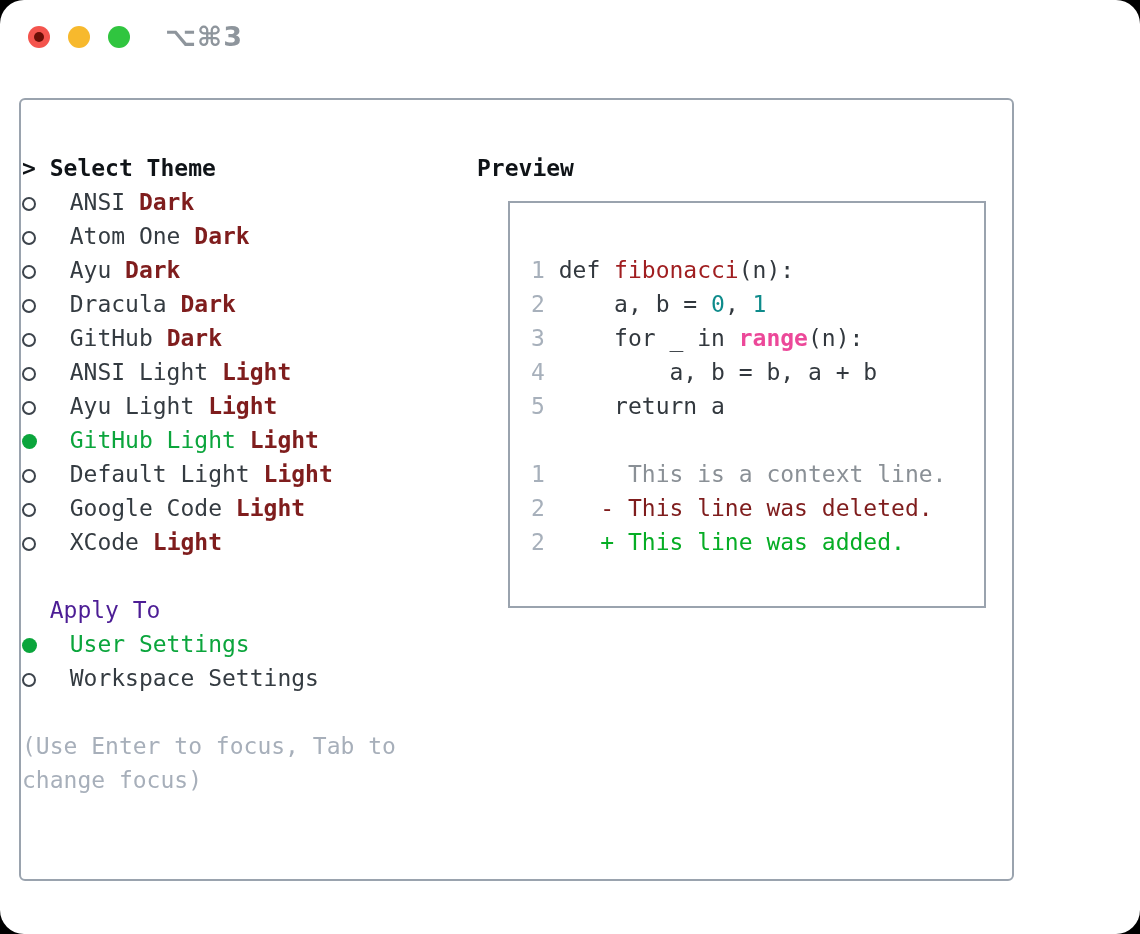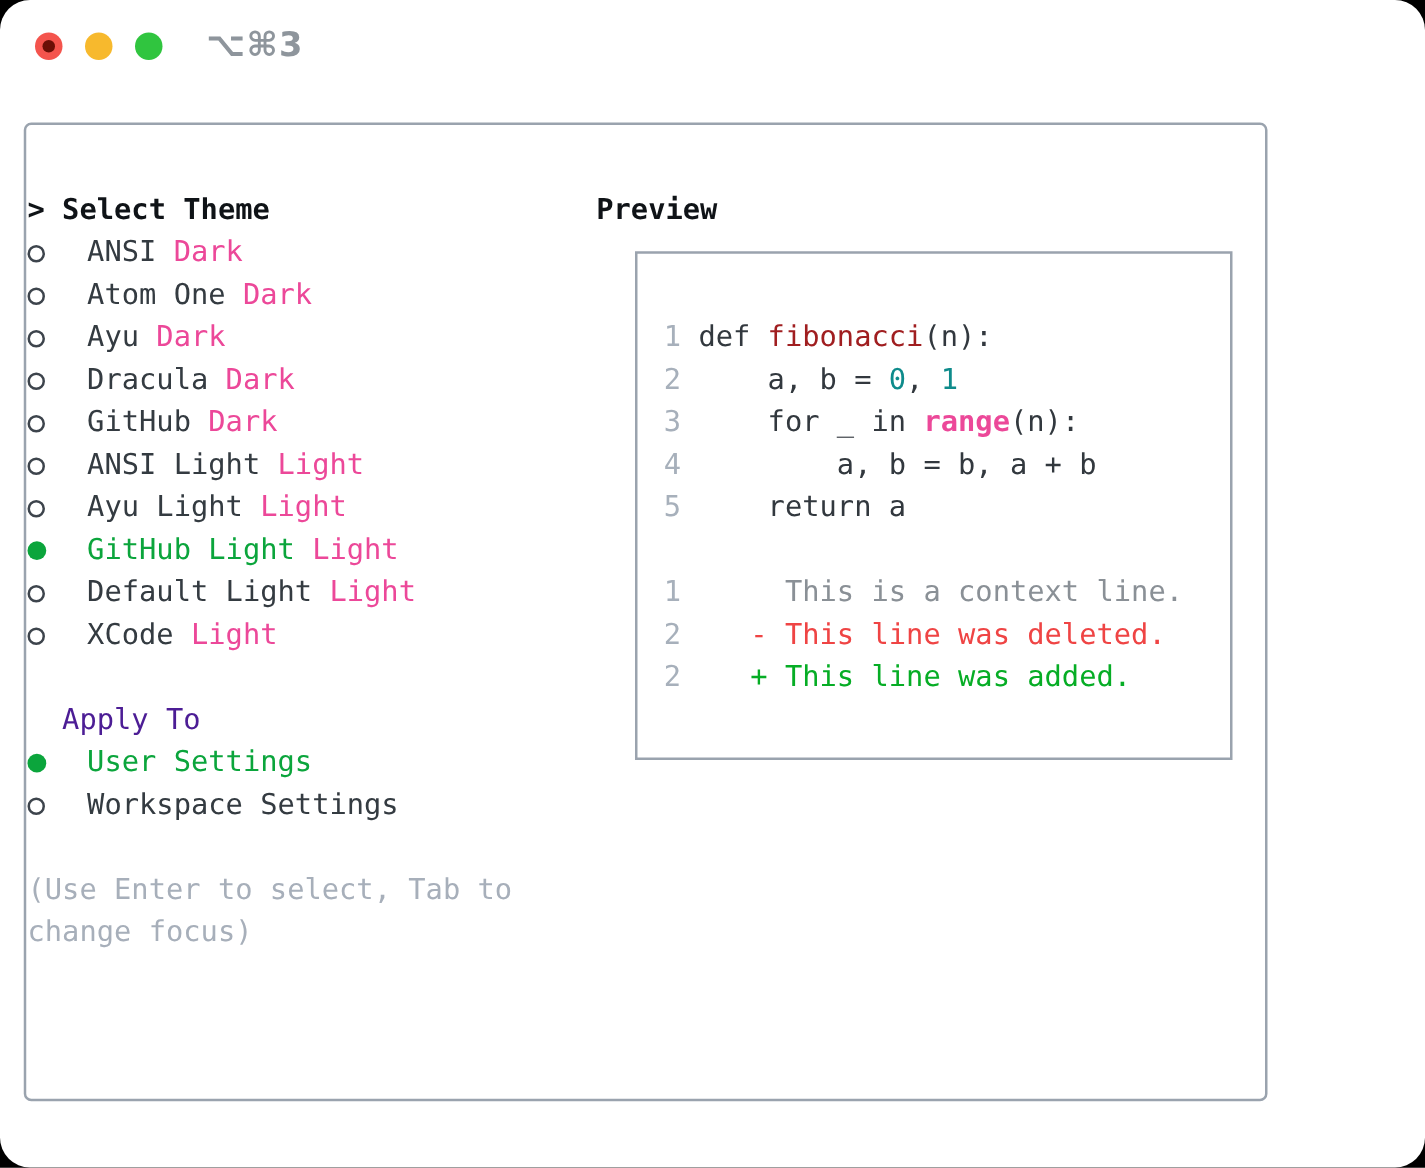--- a/index.html
+++ b/index.html
@@ -45,37 +45,37 @@
   .ring {
     display: inline-block; width: 14px; height: 14px; border: 2px solid #3d444c;
     border-radius: 50%; vertical-align: -1px;
   }
   .dot {
     display: inline-block; width: 15px; height: 15px; background: #0ba53c;
     border-radius: 50%; vertical-align: -1px;
   }
   .item .name { color: #343b41; margin-left: 20px; }
   .item.selected .name { color: #0ba53c; }
-  .tag { color: #ec4899; }
+  .tag { color: #7f1d1d; font-weight: bold; }
   .help { color: #a7afba; }
 
   
   .preview-header { position: absolute; left: 477px; top: 151px; font-weight: bold; color: #0f1317; }
   .preview-box {
     position: absolute; left: 508px; top: 201px; width: 478px; height: 407px;
     border: 2px solid #9aa3ae; background: #ffffff;
   }
   .preview-code { position: absolute; left: 531px; top: 253px; }
   .seg-lineno  { color: #a7b0bb; }
   .seg-code    { color: #32383e; }
   .seg-func    { color: #a01e20; }
   .seg-num     { color: #0e8b8b; }
   .seg-builtin { color: #ec4899; font-weight: bold; }
   .seg-context { color: #8a9096; }
-  .seg-removed { color: #ef4444; text-align: right; }
+  .seg-removed { color: #7f1d1d; text-align: right; }
   .seg-added   { color: #06ad25; }
 </style>
 </head>
 <body>
 
 <div class="window">
 
   <div class="traffic light-red"></div>
   <div class="traffic light-yellow"></div>
   <div class="traffic light-green"></div>
@@ -88,30 +88,31 @@
     <div id="theme-list">
         <div class="row item"><span class="marker"><span class="ring"></span></span><span class="name">ANSI</span><span class="tag"> Dark</span></div>
         <div class="row item"><span class="marker"><span class="ring"></span></span><span class="name">Atom One</span><span class="tag"> Dark</span></div>
         <div class="row item"><span class="marker"><span class="ring"></span></span><span class="name">Ayu</span><span class="tag"> Dark</span></div>
         <div class="row item"><span class="marker"><span class="ring"></span></span><span class="name">Dracula</span><span class="tag"> Dark</span></div>
         <div class="row item"><span class="marker"><span class="ring"></span></span><span class="name">GitHub</span><span class="tag"> Dark</span></div>
         <div class="row item"><span class="marker"><span class="ring"></span></span><span class="name">ANSI Light</span><span class="tag"> Light</span></div>
         <div class="row item"><span class="marker"><span class="ring"></span></span><span class="name">Ayu Light</span><span class="tag"> Light</span></div>
         <div class="row item selected"><span class="marker"><span class="dot"></span></span><span class="name">GitHub Light</span><span class="tag"> Light</span></div>
         <div class="row item"><span class="marker"><span class="ring"></span></span><span class="name">Default Light</span><span class="tag"> Light</span></div>
+        <div class="row item"><span class="marker"><span class="ring"></span></span><span class="name">Google Code</span><span class="tag"> Light</span></div>
         <div class="row item"><span class="marker"><span class="ring"></span></span><span class="name">XCode</span><span class="tag"> Light</span></div>
       </div>
     <div class="row"></div>
     <div class="row"><span class="marker"></span><span class="hdr-plain">Apply To</span></div>
     <div id="apply-list">
         <div class="row item selected"><span class="marker"><span class="dot"></span></span><span class="name">User Settings</span></div>
         <div class="row item"><span class="marker"><span class="ring"></span></span><span class="name">Workspace Settings</span></div>
       </div>
     <div class="row"></div>
-    <div class="row help">(Use Enter to select, Tab to</div>
+    <div class="row help">(Use Enter to focus, Tab to</div>
     <div class="row help">change focus)</div>
   </div>
 
   <div class="preview-header tui">Preview</div>
   <div class="preview-box"></div>
   <div class="preview-code tui" id="preview-code">
       <div class="row"><span class="seg-lineno">1 </span><span class="seg-code">def </span><span class="seg-func">fibonacci</span><span class="seg-code">(n):</span></div>
       <div class="row"><span class="seg-lineno">2 </span><span class="seg-code">    a, b = </span><span class="seg-num">0</span><span class="seg-code">, </span><span class="seg-num">1</span></div>
       <div class="row"><span class="seg-lineno">3 </span><span class="seg-code">    for _ in </span><span class="seg-builtin">range</span><span class="seg-code">(n):</span></div>
       <div class="row"><span class="seg-lineno">4 </span><span class="seg-code">        a, b = b, a + b</span></div>

